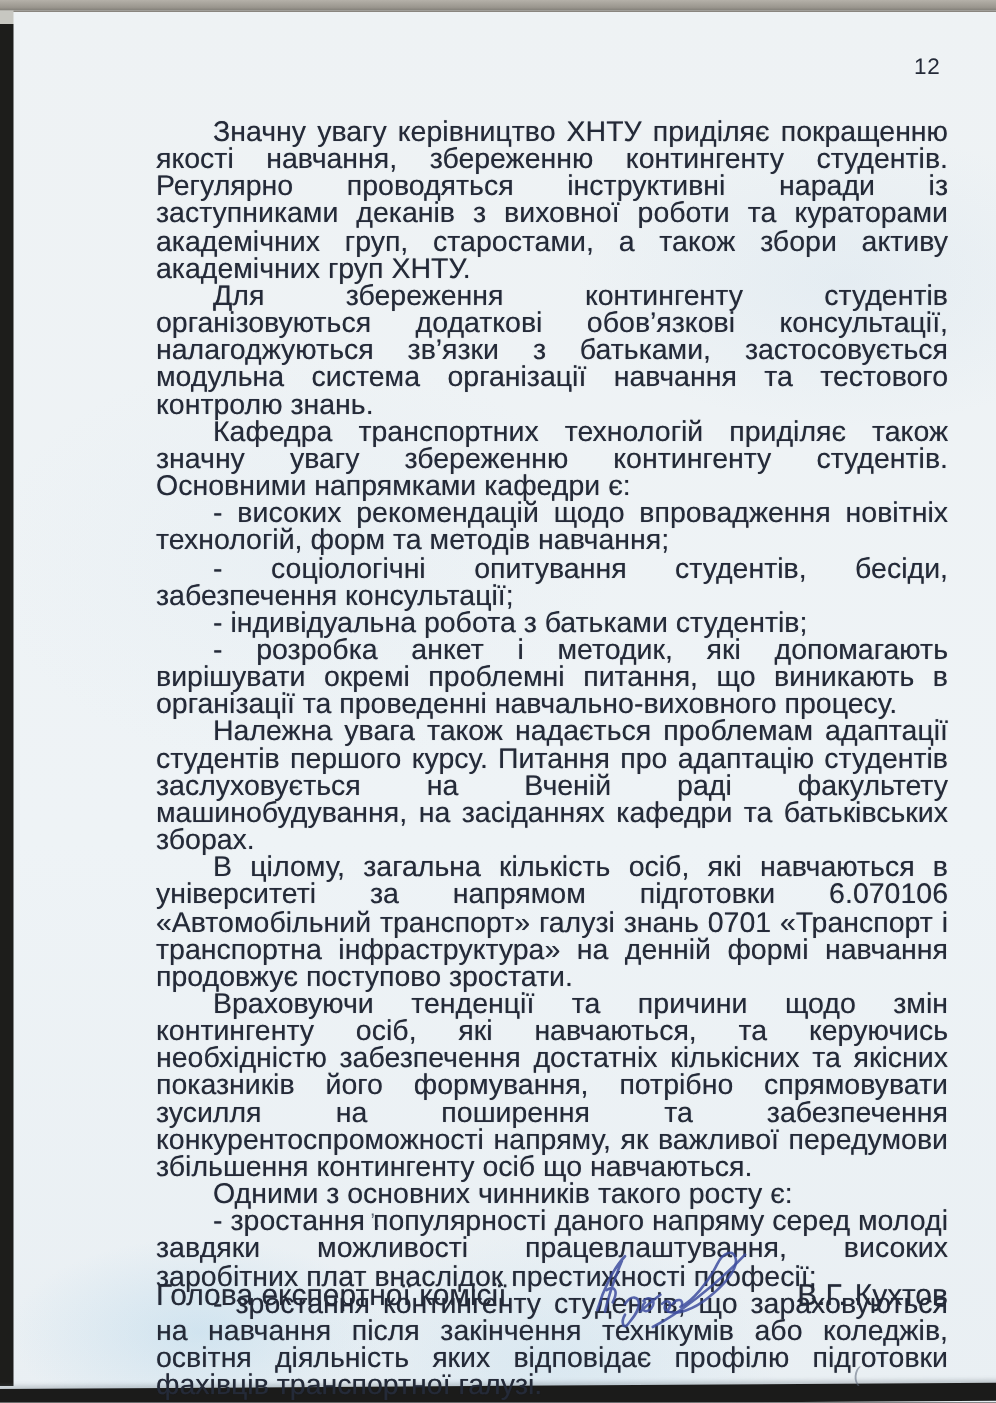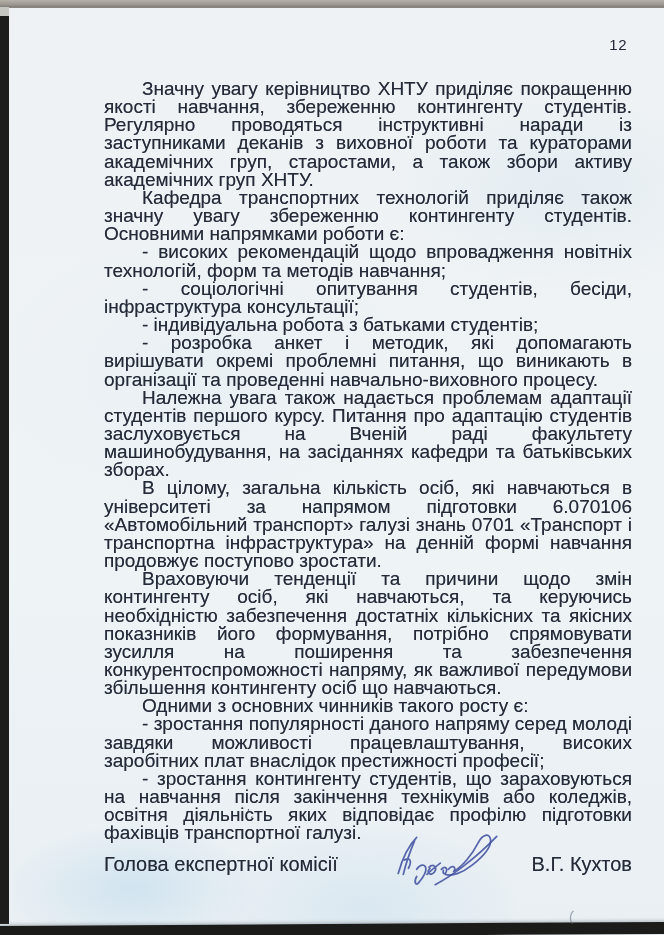--- a/index.html
+++ b/index.html
@@ -78,23 +78,24 @@
 
   <div class="edge-top"></div>
   <div class="edge-left-top"></div>
   <div class="edge-left"></div>
   <div class="edge-bottom"></div>
 
   <div class="page-number">12</div>
 
   <div class="content">
     <p>Значну увагу керівництво ХНТУ приділяє покращенню якості навчання, збереженню контингенту студентів. Регулярно проводяться інструктивні наради із заступниками деканів з виховної роботи та кураторами академічних груп, старостами, а також збори активу академічних груп ХНТУ.</p>
-    <p>Кафедра транспортних технологій приділяє також значну увагу збереженню контингенту студентів. Основними напрямками роботи є:</p>
+    <p>Для збереження контингенту студентів організовуються додаткові обов’язкові консультації, налагоджуються зв’язки з батьками, застосовується модульна система організації навчання та тестового контролю знань.</p>
+    <p>Кафедра транспортних технологій приділяє також значну увагу збереженню контингенту студентів. Основними напрямками кафедри є:</p>
     <p>- високих рекомендацій щодо впровадження новітніх технологій, форм та методів навчання;</p>
-    <p>- соціологічні опитування студентів, бесіди, інфраструктура консультації;</p>
+    <p>- соціологічні опитування студентів, бесіди, забезпечення консультації;</p>
     <p>- індивідуальна робота з батьками студентів;</p>
     <p>- розробка анкет і методик, які допомагають вирішувати окремі проблемні питання, що виникають в організації та проведенні навчально-виховного процесу.</p>
     <p>Належна увага також надається проблемам адаптації студентів першого курсу. Питання про адаптацію студентів заслуховується на Вченій раді факультету машинобудування, на засіданнях кафедри та батьківських зборах.</p>
     <p>В цілому, загальна кількість осіб, які навчаються в університеті за напрямом підготовки 6.070106 «Автомобільний транспорт» галузі знань 0701 «Транспорт і транспортна інфраструктура» на денній формі навчання продовжує поступово зростати.</p>
     <p>Враховуючи тенденції та причини щодо змін контингенту осіб, які навчаються, та керуючись необхідністю забезпечення достатніх кількісних та якісних показників його формування, потрібно спрямовувати зусилля на поширення та забезпечення конкурентоспроможності напряму, як важливої передумови збільшення контингенту осіб що навчаються.</p>
     <p>Одними з основних чинників такого росту є:</p>
     <p>- зростання популярності даного напряму серед молоді завдяки можливості працевлаштування, високих заробітних плат внаслідок престижності професії;</p>
     <p>- зростання контингенту студентів, що зараховуються на навчання після закінчення технікумів або коледжів, освітня діяльність яких відповідає профілю підготовки фахівців транспортної галузі.</p>
   </div>
 

